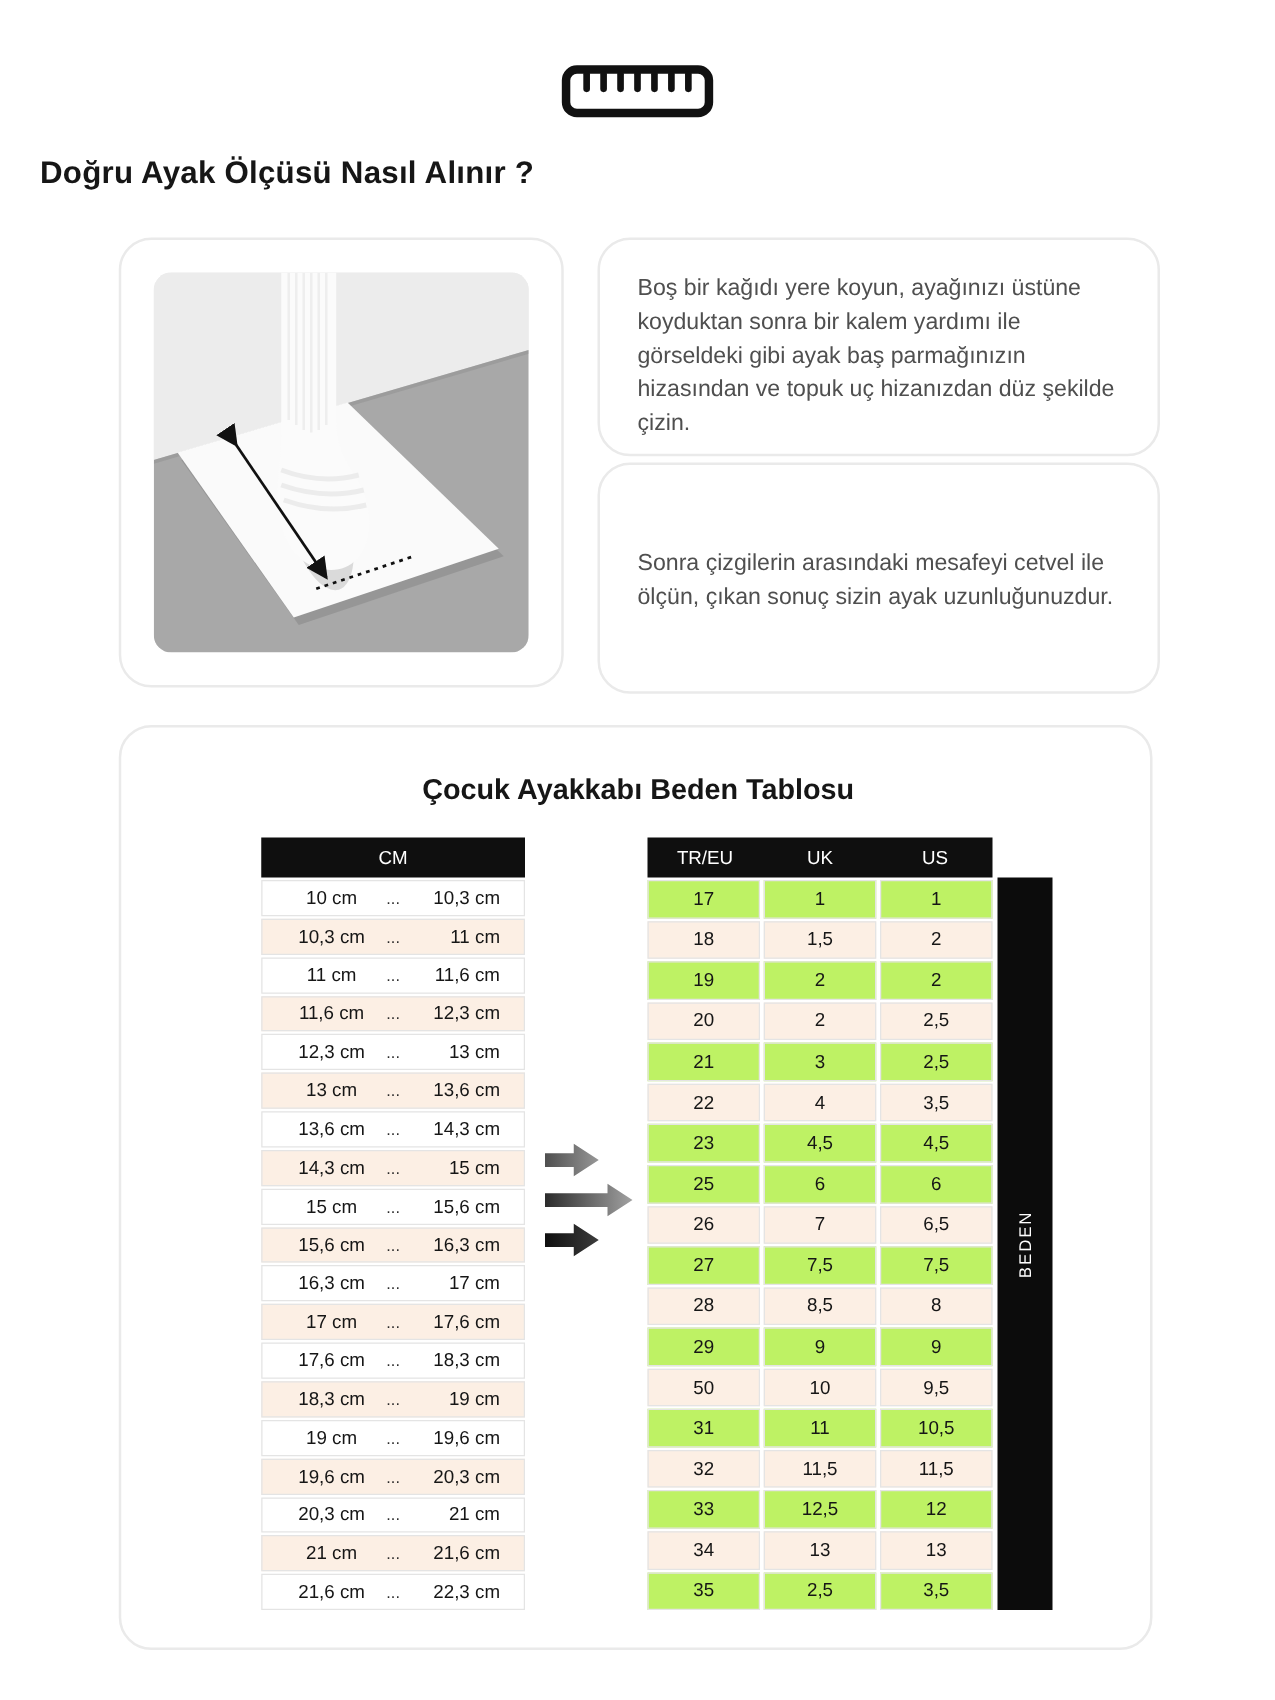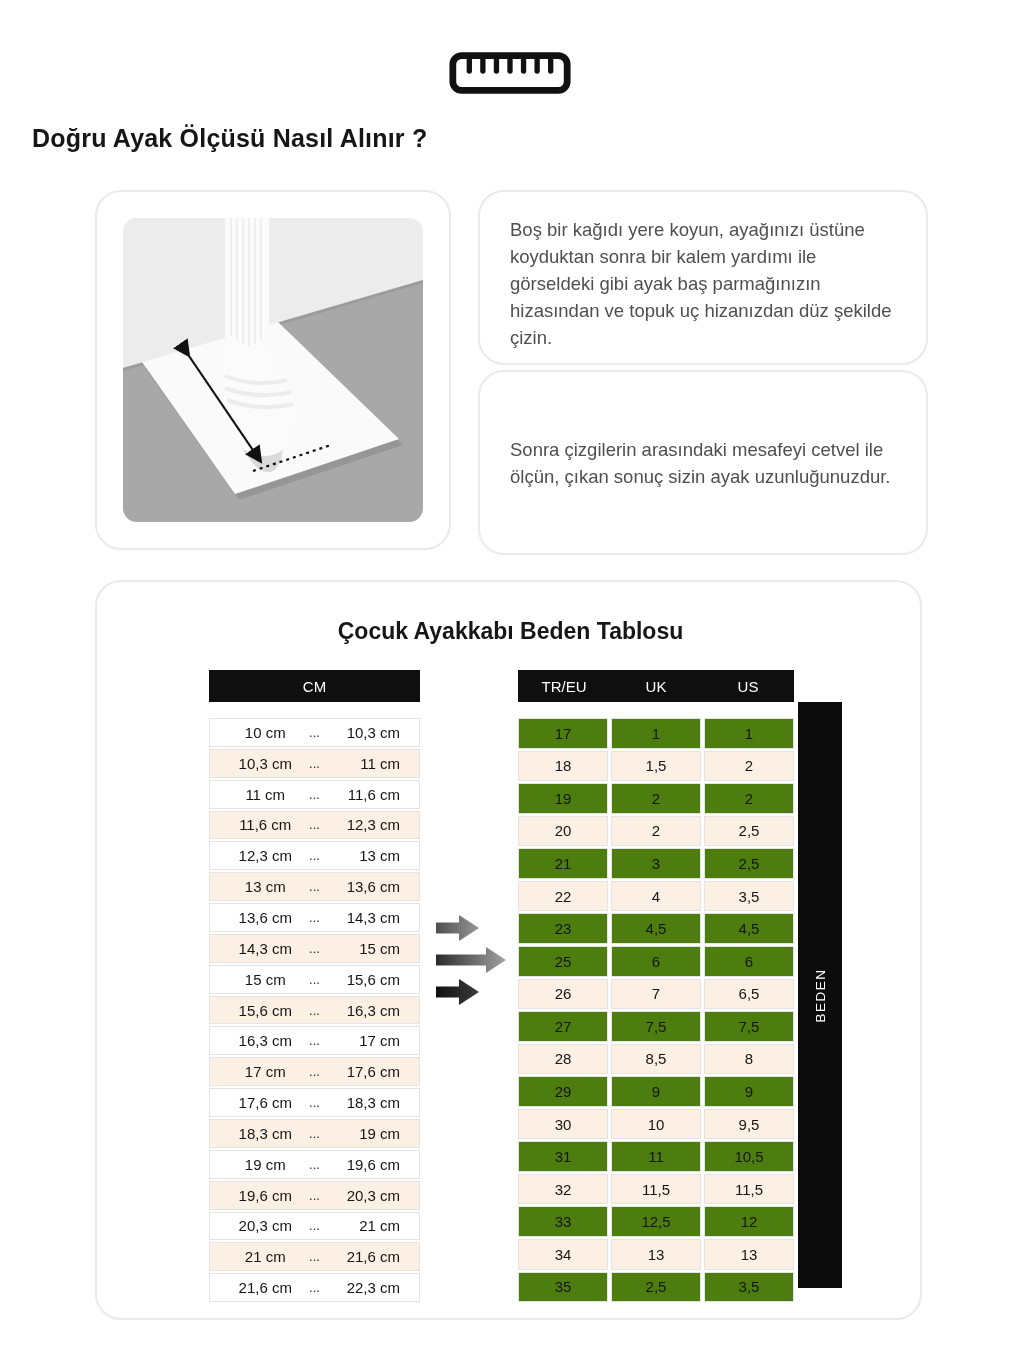--- a/index.html
+++ b/index.html
@@ -24,38 +24,38 @@
   .step-card{left:478px;width:450px;box-sizing:border-box;
     font-size:18.5px;line-height:1.46;color:#4f4f4f;}
   #step1-card{top:190px;height:175px;padding:24px 30px 0 30px;}
   #step2-card{top:370px;height:185px;display:flex;align-items:center;padding:0 30px;}
   
   #table-card{left:95px;top:580px;width:827px;height:740px;}
   #section-title{left:0;top:36px;width:827px;text-align:center;
     font-size:23px;font-weight:700;}
   .tbl{position:absolute;top:88px;}
   .tbl-header{height:32px;background:#0f0f0f;color:#fff;display:grid;
-    align-items:center;text-align:center;font-size:15px;margin-bottom:16px;}
+    align-items:center;text-align:center;font-size:15px;margin-bottom:2px;}
   .rows{display:flex;flex-direction:column;gap:2px;height:584px;}
   .row{flex:1 1 0;min-height:0;}
   #cm-table{left:112px;width:211px;}
   #cm-table .tbl-header{grid-template-columns:1fr;}
   #cm-table .row{
     display:grid;grid-template-columns:1fr 26px 1fr;align-items:center;
     border:1px solid #e4e4e4;box-sizing:border-box;background:#fff;
     font-size:15px;padding:0 19px;
   }
   #cm-table .row .from{text-align:center;}
   #cm-table .row .sep{text-align:center;font-size:13px;color:#2a2a2a;}
   #cm-table .row .to{text-align:right;}
   #size-table{left:421px;width:276px;}
   #size-table .tbl-header{grid-template-columns:1fr 1fr 1fr;}
   #size-table .row{display:grid;grid-template-columns:1fr 1fr 1fr;gap:3px;}
   #size-table .cell{
-    border:1px solid #e4e4e4;box-sizing:border-box;background:#4d7c0f;
+    border:1px solid #e4e4e4;box-sizing:border-box;background:#bef264;
     display:flex;align-items:center;justify-content:center;font-size:15px;
   }
   .alt-bg{background:#fcefe4 !important;}
   #beden-strip{left:701px;top:120px;width:44px;height:586px;background:#0c0c0c;
     display:flex;align-items:center;justify-content:center;}
   #beden-strip span{transform:rotate(-90deg);color:#fff;font-size:13.5px;
     letter-spacing:1.5px;white-space:nowrap;font-weight:500;}
   #arrows-wrap{left:333px;top:330px;}
 </style>
 </head>
@@ -320,21 +320,21 @@
           <div class="cell alt-bg">28</div>
           <div class="cell alt-bg">8,5</div>
           <div class="cell alt-bg">8</div>
         </div>
         <div class="row">
           <div class="cell">29</div>
           <div class="cell">9</div>
           <div class="cell">9</div>
         </div>
         <div class="row">
-          <div class="cell alt-bg">30</div>
+          <div class="cell alt-bg">50</div>
           <div class="cell alt-bg">10</div>
           <div class="cell alt-bg">9,5</div>
         </div>
         <div class="row">
           <div class="cell">31</div>
           <div class="cell">11</div>
           <div class="cell">10,5</div>
         </div>
         <div class="row">
           <div class="cell alt-bg">32</div>

